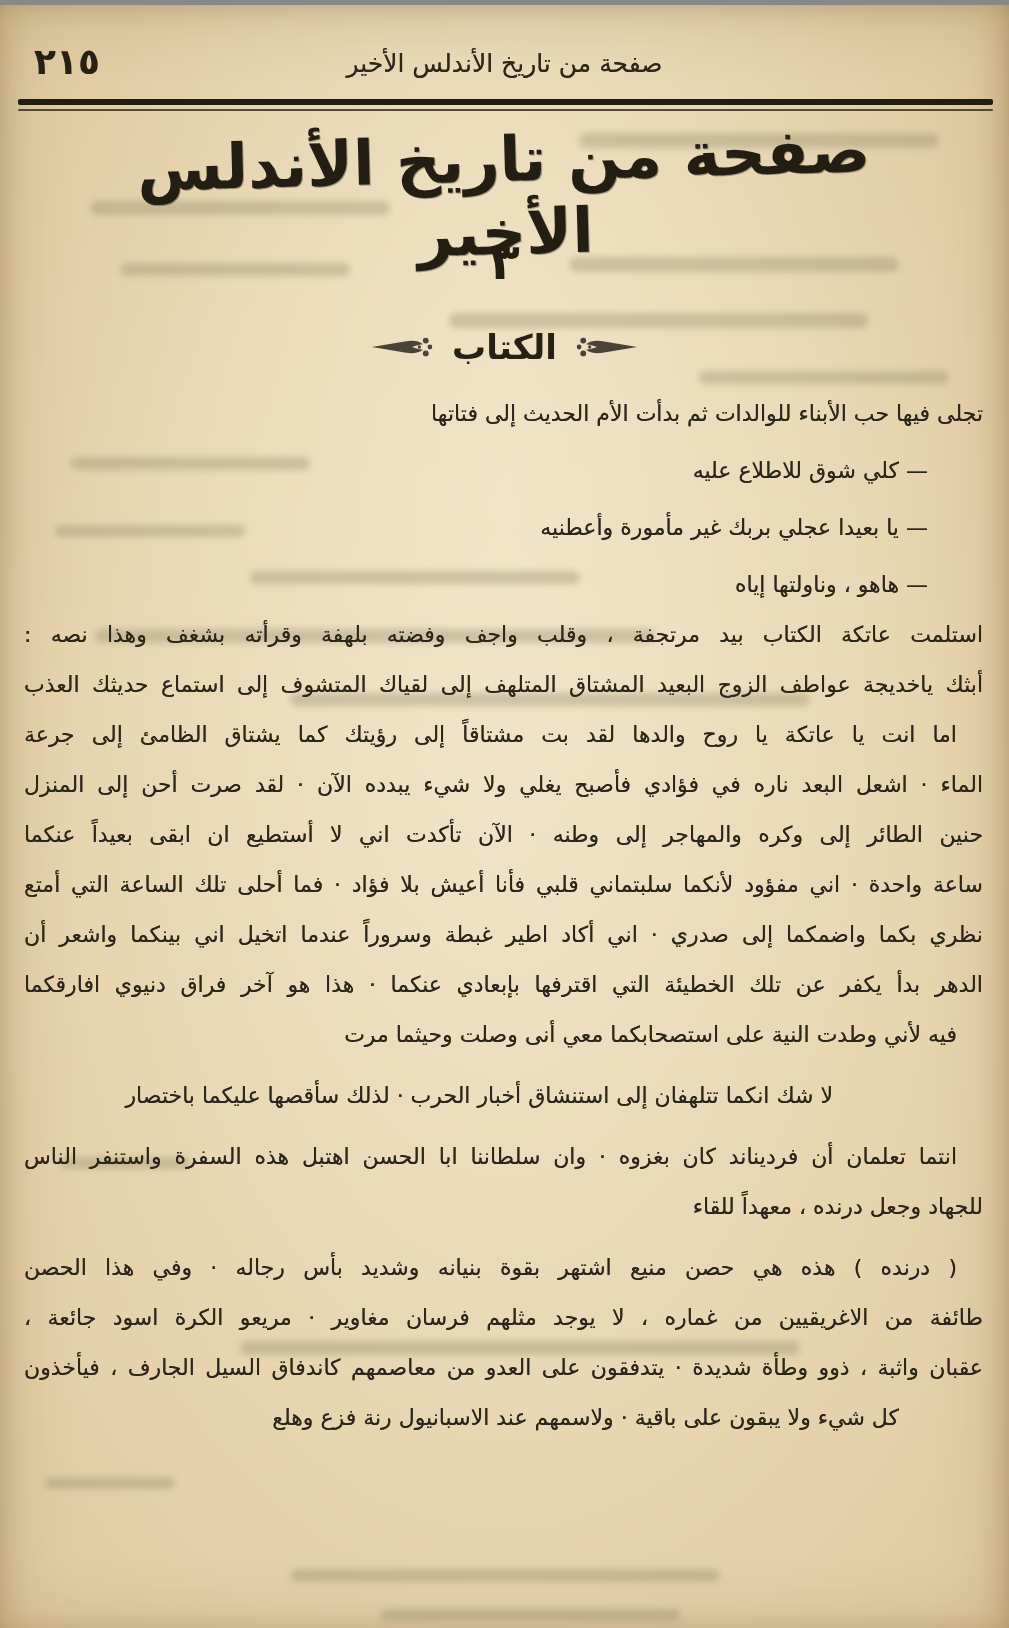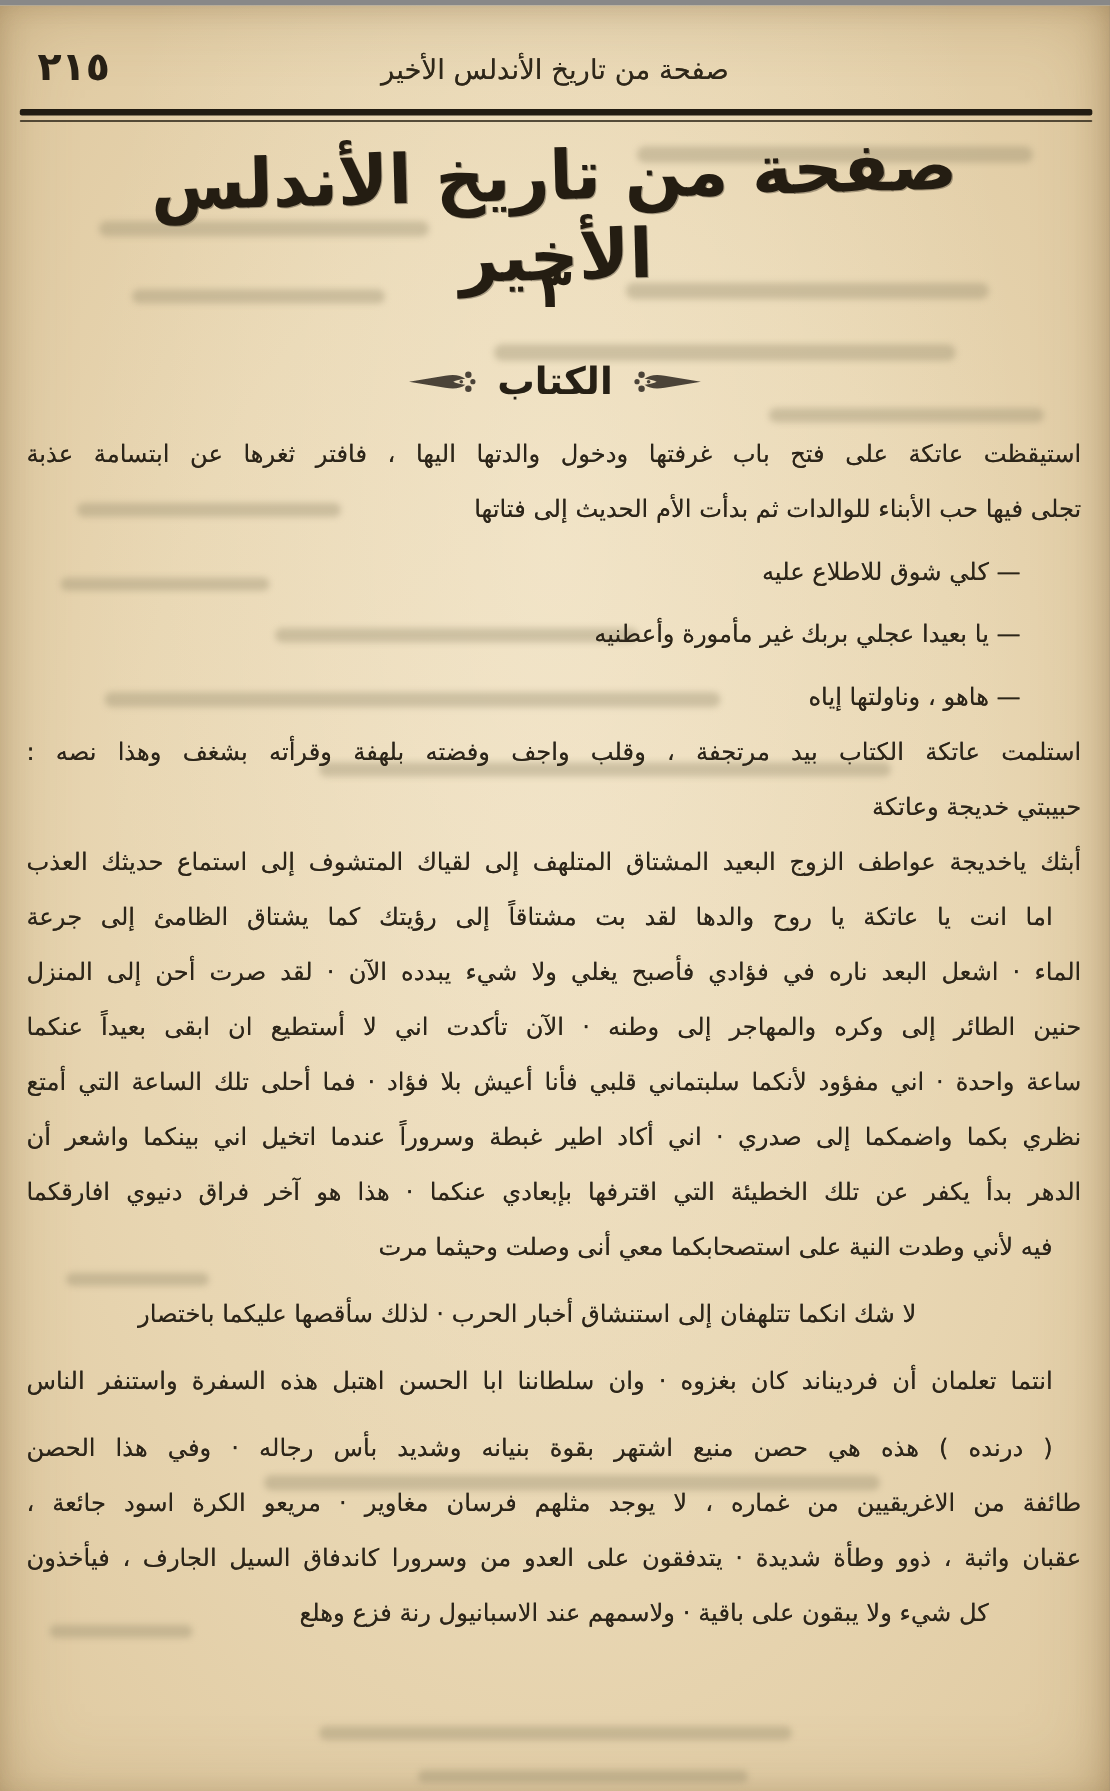--- a/index.html
+++ b/index.html
@@ -140,36 +140,35 @@
         <path d="M68,13 L32,7 Q19,4.5 12,10 Q20,11 24,13 Q20,15 12,16 Q19,21.5 32,19 Z"></path>
         <circle cx="9" cy="6" r="3.2"></circle>
         <circle cx="4.5" cy="13" r="2.6"></circle>
         <circle cx="9" cy="20" r="3.2"></circle>
         <circle cx="16" cy="13" r="1.8"></circle>
       </g>
     </svg>
   </div>
 
   <div class="body-text">
-      <div class="line l-stretch">استيقظت عاتكة على فتح باب غرفتها ودخول والدتها اليها ، فافتر ثغرها عن ابتسامة عذبة</div>
       <div class="line l-start">تجلى فيها حب الأبناء للوالدات ثم بدأت الأم الحديث إلى فتاتها</div>
       <div class="line l-dash l-gap">— كلي شوق للاطلاع عليه</div>
       <div class="line l-dash l-gap">— يا بعيدا عجلي بربك غير مأمورة وأعطنيه</div>
       <div class="line l-dash l-gap">— هاهو ، وناولتها إياه</div>
       <div class="line l-stretch">استلمت عاتكة الكتاب بيد مرتجفة ، وقلب واجف وفضته بلهفة وقرأته بشغف وهذا نصه :</div>
-      <div class="line l-start">حبيبتي خديجة وعاتكة</div>
       <div class="line l-stretch">أبثك ياخديجة عواطف الزوج البعيد المشتاق المتلهف إلى لقياك المتشوف إلى استماع حديثك العذب</div>
       <div class="line l-stretch l-indent-xs">اما انت يا عاتكة يا روح والدها لقد بت مشتاقاً إلى رؤيتك كما يشتاق الظامئ إلى جرعة</div>
       <div class="line l-stretch">الماء · اشعل البعد ناره في فؤادي فأصبح يغلي ولا شيء يبدده الآن · لقد صرت أحن إلى المنزل</div>
       <div class="line l-stretch">حنين الطائر إلى وكره والمهاجر إلى وطنه · الآن تأكدت اني لا أستطيع ان ابقى بعيداً عنكما</div>
       <div class="line l-stretch">ساعة واحدة · اني مفؤود لأنكما سلبتماني قلبي فأنا أعيش بلا فؤاد · فما أحلى تلك الساعة التي أمتع</div>
       <div class="line l-stretch">نظري بكما واضمكما إلى صدري · اني أكاد اطير غبطة وسروراً عندما اتخيل اني بينكما واشعر أن</div>
       <div class="line l-stretch">الدهر بدأ يكفر عن تلك الخطيئة التي اقترفها بإبعادي عنكما · هذا هو آخر فراق دنيوي افارقكما</div>
       <div class="line l-start l-indent-xs">فيه لأني وطدت النية على استصحابكما معي أنى وصلت وحيثما مرت</div>
       <div class="line l-start l-indent-lg l-gap-lg">لا شك انكما تتلهفان إلى استنشاق أخبار الحرب · لذلك سأقصها عليكما باختصار</div>
       <div class="line l-stretch l-indent-xs l-gap-lg">انتما تعلمان أن فرديناند كان بغزوه · وان سلطاننا ابا الحسن اهتبل هذه السفرة واستنفر الناس</div>
+      <div class="line l-start">للجهاد وجعل درنده ، معهداً للقاء</div>
       <div class="line l-stretch l-indent-xs l-gap-lg">( درنده ) هذه هي حصن منيع اشتهر بقوة بنيانه وشديد بأس رجاله · وفي هذا الحصن</div>
       <div class="line l-stretch">طائفة من الاغريقيين من غماره ، لا يوجد مثلهم فرسان مغاوير · مريعو الكرة اسود جائعة ،</div>
-      <div class="line l-stretch">عقبان واثبة ، ذوو وطأة شديدة · يتدفقون على العدو من وسرورا كاندفاق السيل الجارف ، فيأخذون</div>
+      <div class="line l-stretch">عقبان واثبة ، ذوو وطأة شديدة · يتدفقون على العدو من معاصمهم كاندفاق السيل الجارف ، فيأخذون</div>
       <div class="line l-start l-indent-md">كل شيء ولا يبقون على باقية · ولاسمهم عند الاسبانيول رنة فزع وهلع</div>
     </div>
 
 </div>
 
 </body></html>

